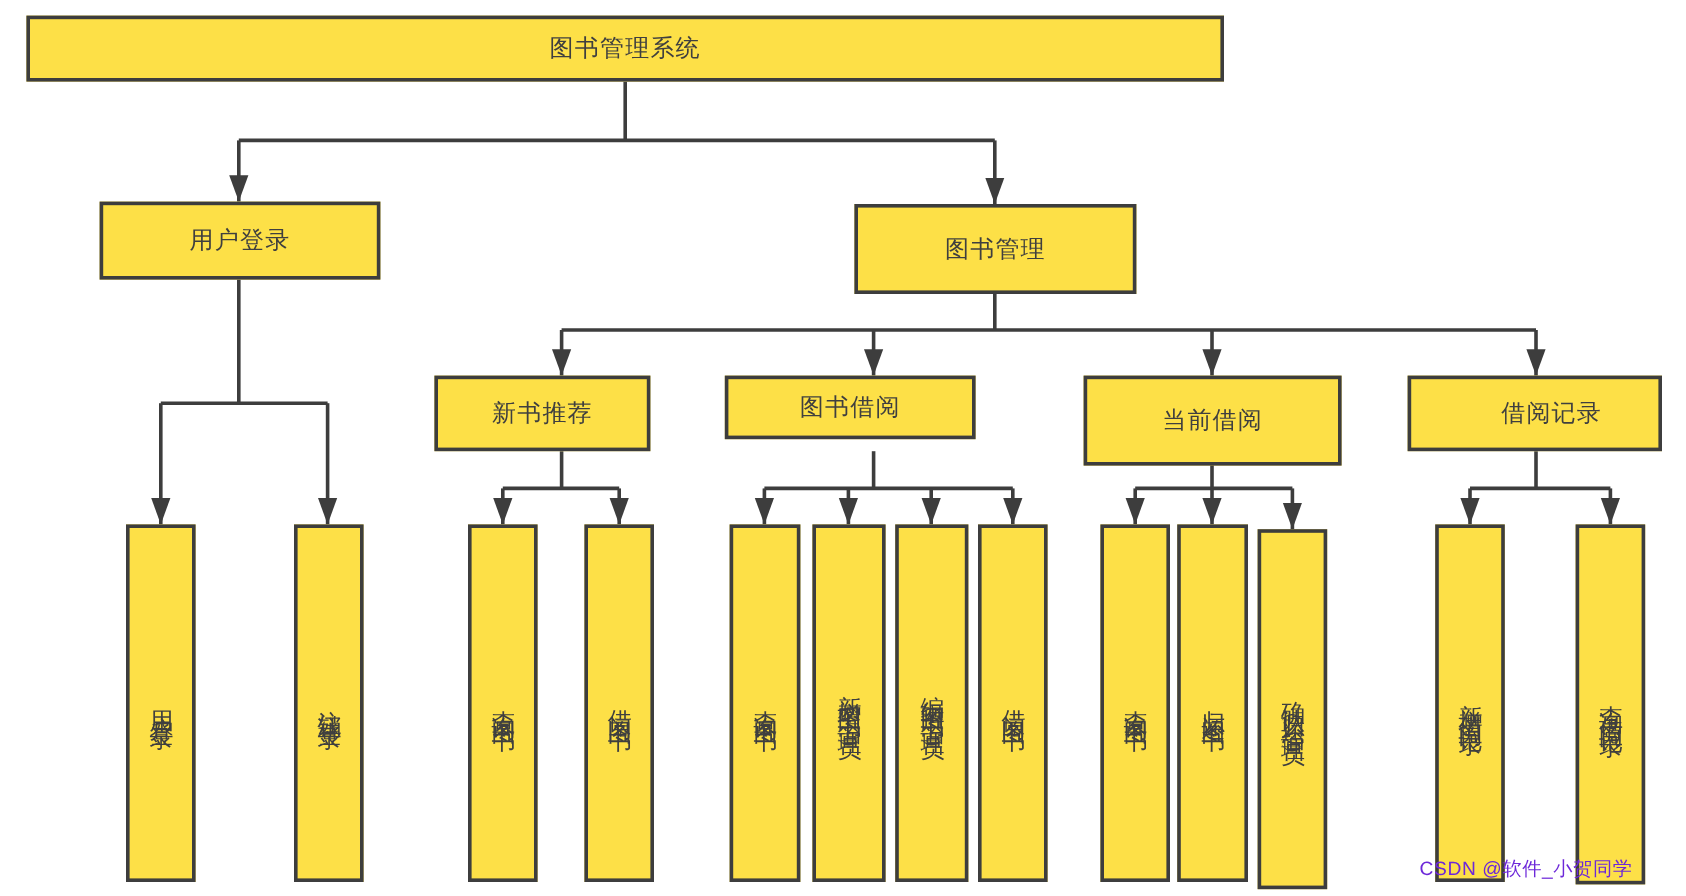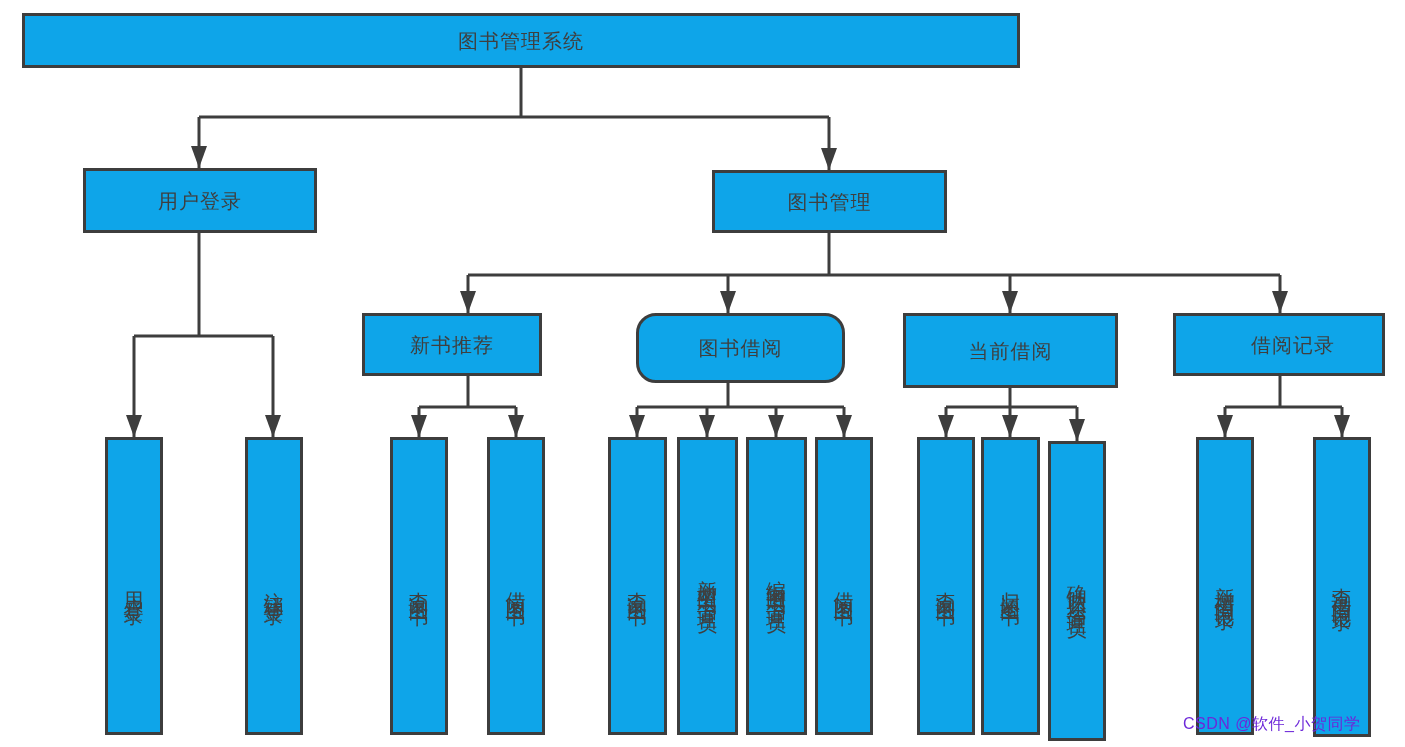--- a/index.html
+++ b/index.html
@@ -19,21 +19,21 @@
     position: absolute;
     left: 0;
     top: 0;
     width: 1405px;
     height: 747px;
   }
   .box {
     position: absolute;
     box-sizing: border-box;
     border: 3px solid #3d3d3d;
-    background: #0ea5e9;
+    background: #fde047;
     color: #3f3f3f;
     display: flex;
     align-items: center;
     justify-content: center;
     text-align: center;
     font-size: 20px;
     letter-spacing: 1px;
     line-height: 1;
   }
   .box .v-text {
@@ -103,24 +103,24 @@
       <path d="M1280,376 V407"></path>
       <path d="M1225,407 H1342"></path>
       <path d="M1225,407 V437" marker-end="url(#arr)"></path>
       <path d="M1342,407 V437" marker-end="url(#arr)"></path>
     </g>
   </svg>
 
   <div class="box" style="left:22px; top:13px; width:998px; height:55px;">图书管理系统</div>
 
   <div class="box" style="left:83px; top:168px; width:234px; height:65px;">用户登录</div>
-  <div class="box" style="left:712px; top:170px; width:235px; height:63px;">图书管理</div>
+  <div class="box" style="left:712px; top:170px; width:235px; height:75px;">图书管理</div>
 
   <div class="box" style="left:362px; top:313px; width:180px; height:63px;">新书推荐</div>
-  <div class="box" style="left:636px; top:313px; width:209px; height:70px;border-radius:20px;">图书借阅</div>
+  <div class="box" style="left:604px; top:313px; width:209px; height:53px;">图书借阅</div>
   <div class="box" style="left:903px; top:313px; width:215px; height:75px;">当前借阅</div>
   <div class="box" style="left:1173px; top:313px; width:212px; height:63px;padding-left:28px;">借阅记录</div>
 
   <div class="box" style="left:105px; top:437px; width:58px; height:298px;">
     <span class="v-text">用户登录</span>
   </div>
   <div class="box" style="left:245px; top:437px; width:58px; height:298px;">
     <span class="v-text">注销登录</span>
   </div>
 

